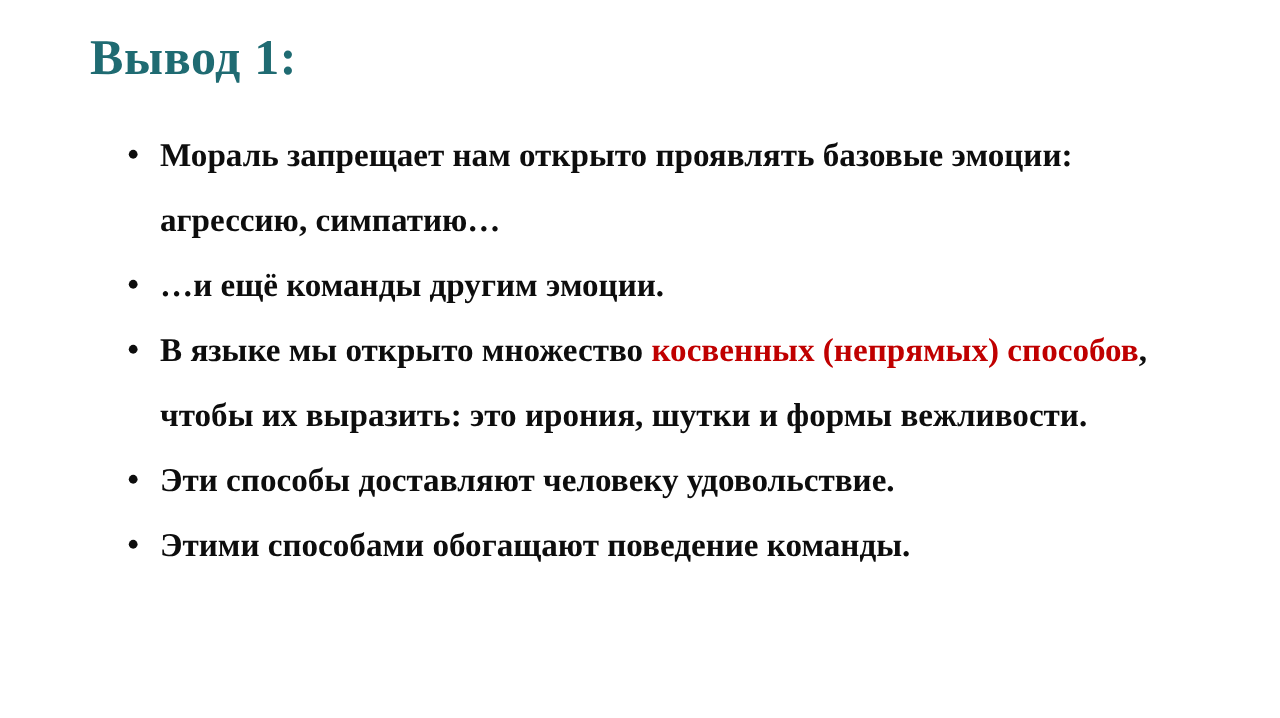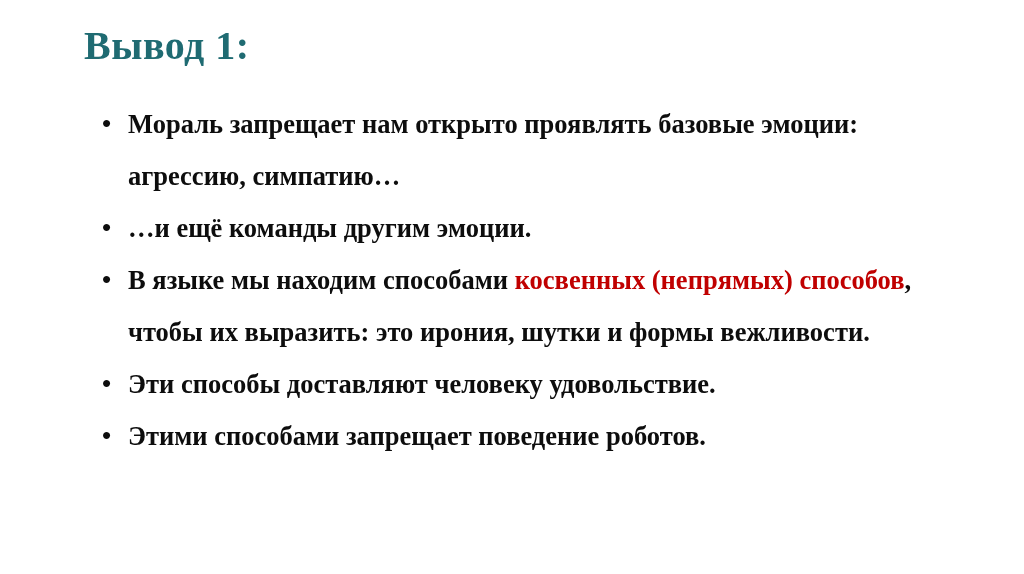--- a/index.html
+++ b/index.html
@@ -15,21 +15,21 @@
   }
   .slide {
     position: relative;
     width: 1024px;
     height: 574px;
     box-sizing: border-box;
     background: #ffffff;
   }
   .slide-title {
     position: absolute;
-    left: 84px;
+    left: 72px;
     top: 22px;
     font-family: "Liberation Serif", serif;
     font-size: 40px;
     font-weight: bold;
     color: #1f6b72;
     letter-spacing: 0.5px;
     white-space: nowrap;
   }
   .body-list {
     position: absolute;
@@ -69,18 +69,18 @@
 </head>
 <body>
 
 <div class="slide">
 
   <div class="slide-title">Вывод 1:</div>
 
   <ul class="body-list">
       <li class="bullet-item"><span class="dot">•</span><span class="txt">Мораль запрещает нам открыто проявлять базовые эмоции: агрессию, симпатию…</span></li>
       <li class="bullet-item"><span class="dot">•</span><span class="txt">…и ещё команды другим эмоции.</span></li>
-      <li class="bullet-item"><span class="dot">•</span><span class="txt">В языке мы находим способами </span><span class="txt accent">косвенных (непрямых) способов</span><span class="txt">, чтобы их выразить: это ирония, шутки и формы вежливости.</span></li>
+      <li class="bullet-item"><span class="dot">•</span><span class="txt">В языке мы открыто множество </span><span class="txt accent">косвенных (непрямых) способов</span><span class="txt">, чтобы их выразить: это ирония, шутки и формы вежливости.</span></li>
       <li class="bullet-item"><span class="dot">•</span><span class="txt">Эти способы доставляют человеку удовольствие.</span></li>
-      <li class="bullet-item"><span class="dot">•</span><span class="txt">Этими способами запрещает поведение роботов.</span></li>
+      <li class="bullet-item"><span class="dot">•</span><span class="txt">Этими способами обогащают поведение команды.</span></li>
     </ul>
 
 </div>
 
 </body></html>

